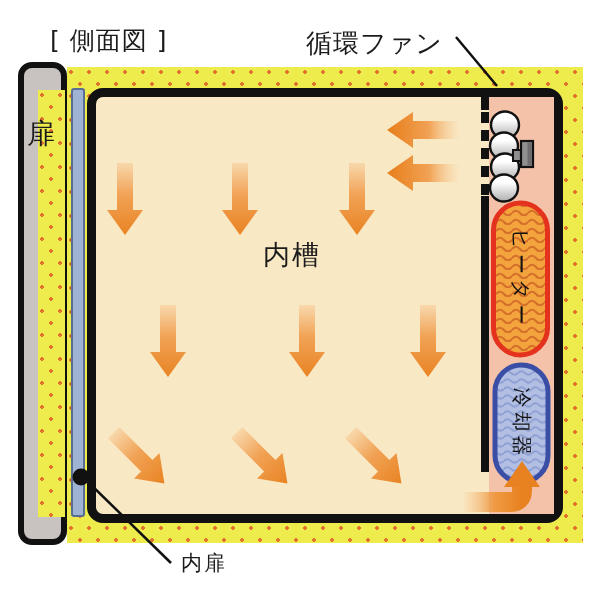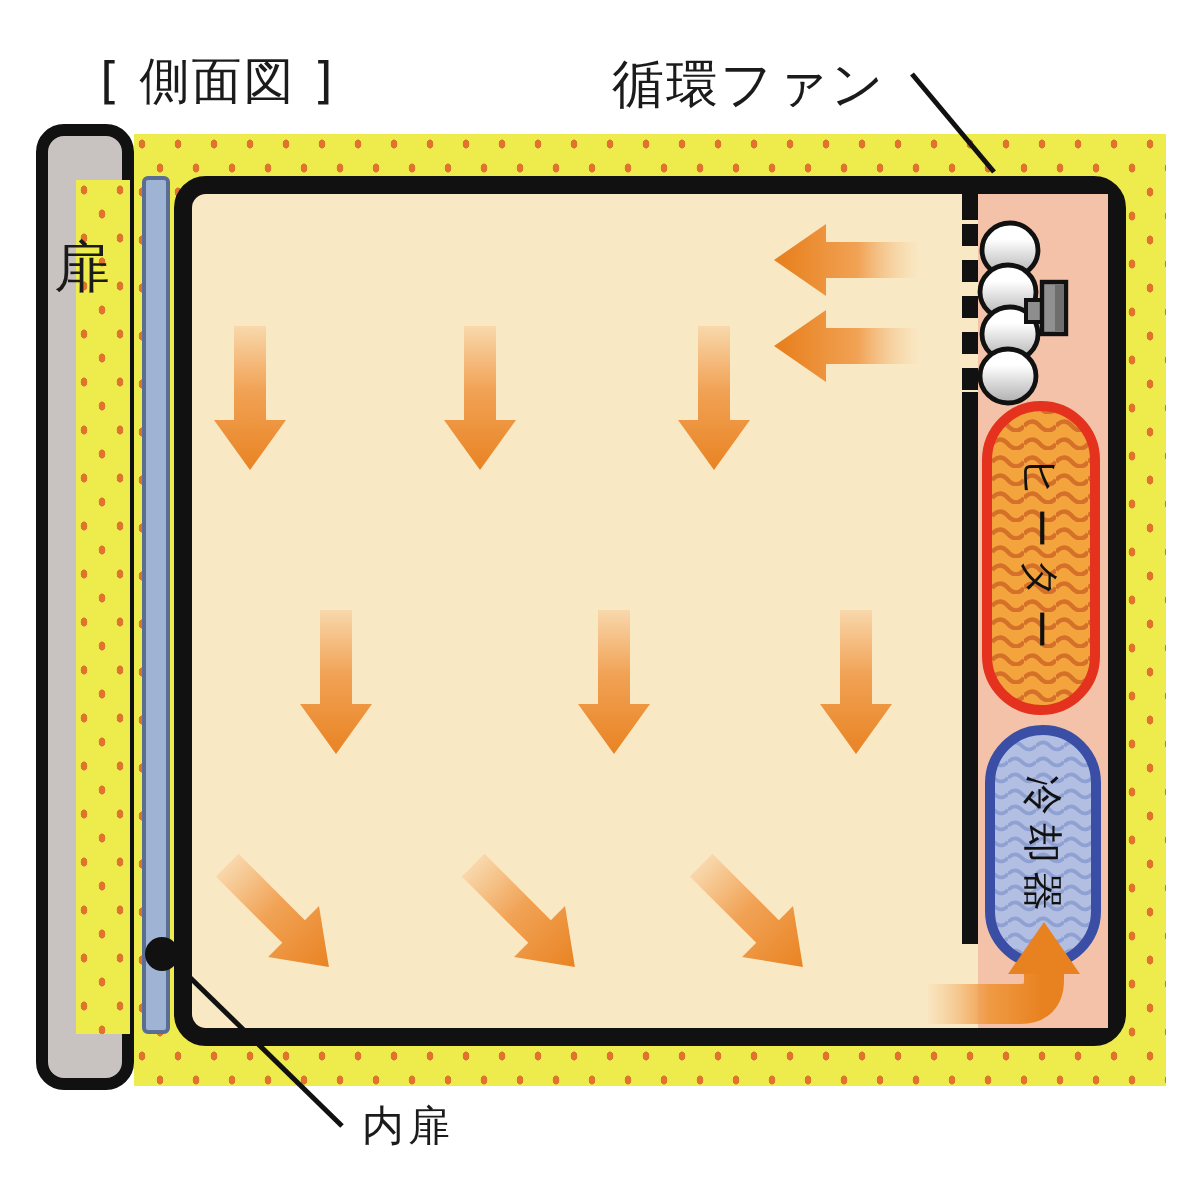--- a/index.html
+++ b/index.html
@@ -126,15 +126,16 @@
     <line x1="85" y1="479" x2="171" y2="563" stroke="#111" stroke-width="2.5"></line>
     <circle cx="81" cy="477" r="8.5" fill="#111"></circle>
 
     <text transform="translate(520.5,279) rotate(90)" text-anchor="middle" dominant-baseline="central" font-size="20" letter-spacing="5" fill="#111">ヒーター</text>
     <text transform="translate(521.5,423.5) rotate(90)" text-anchor="middle" dominant-baseline="central" font-size="20" letter-spacing="4" fill="#111">冷却器</text>
   </svg>
 
   <div class="lbl title">[ 側面図 ]</div>
   <div class="lbl fan-label">循環ファン</div>
   <div class="lbl door-label">扉</div>
+  <div class="lbl chamber-label">内槽</div>
   <div class="lbl inner-door-label">内扉</div>
 
 </div>
 
 </body></html>

